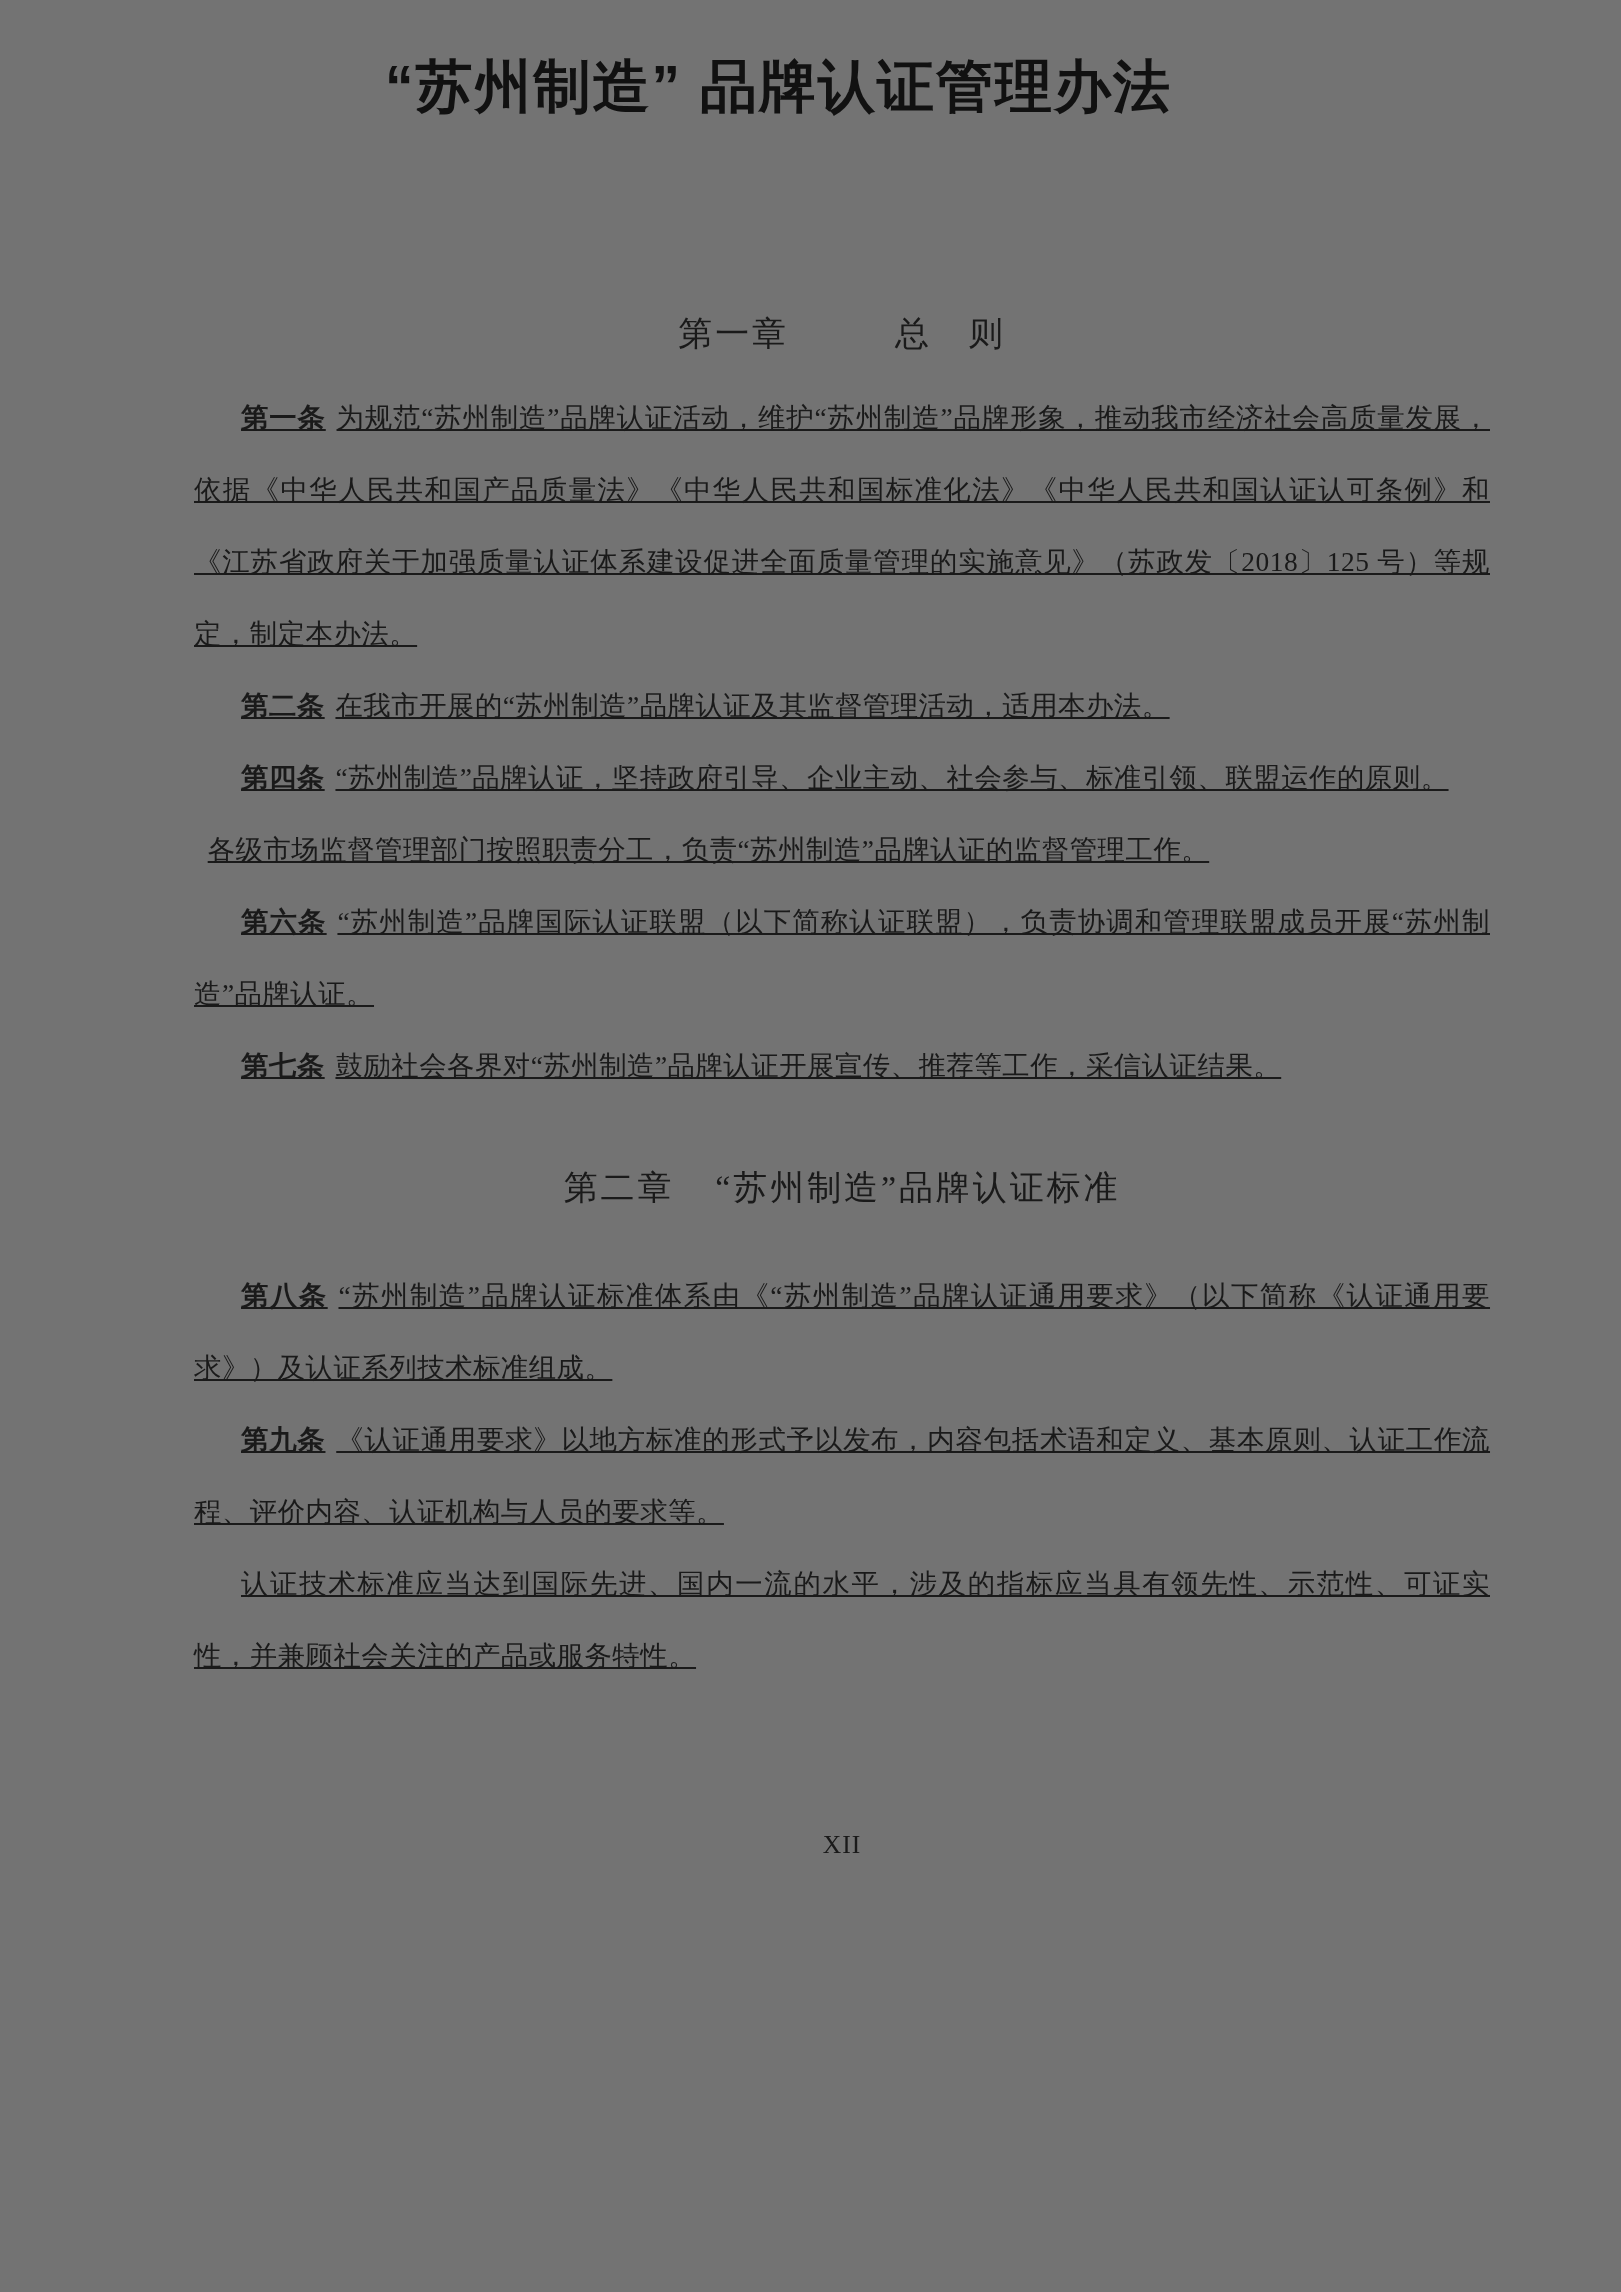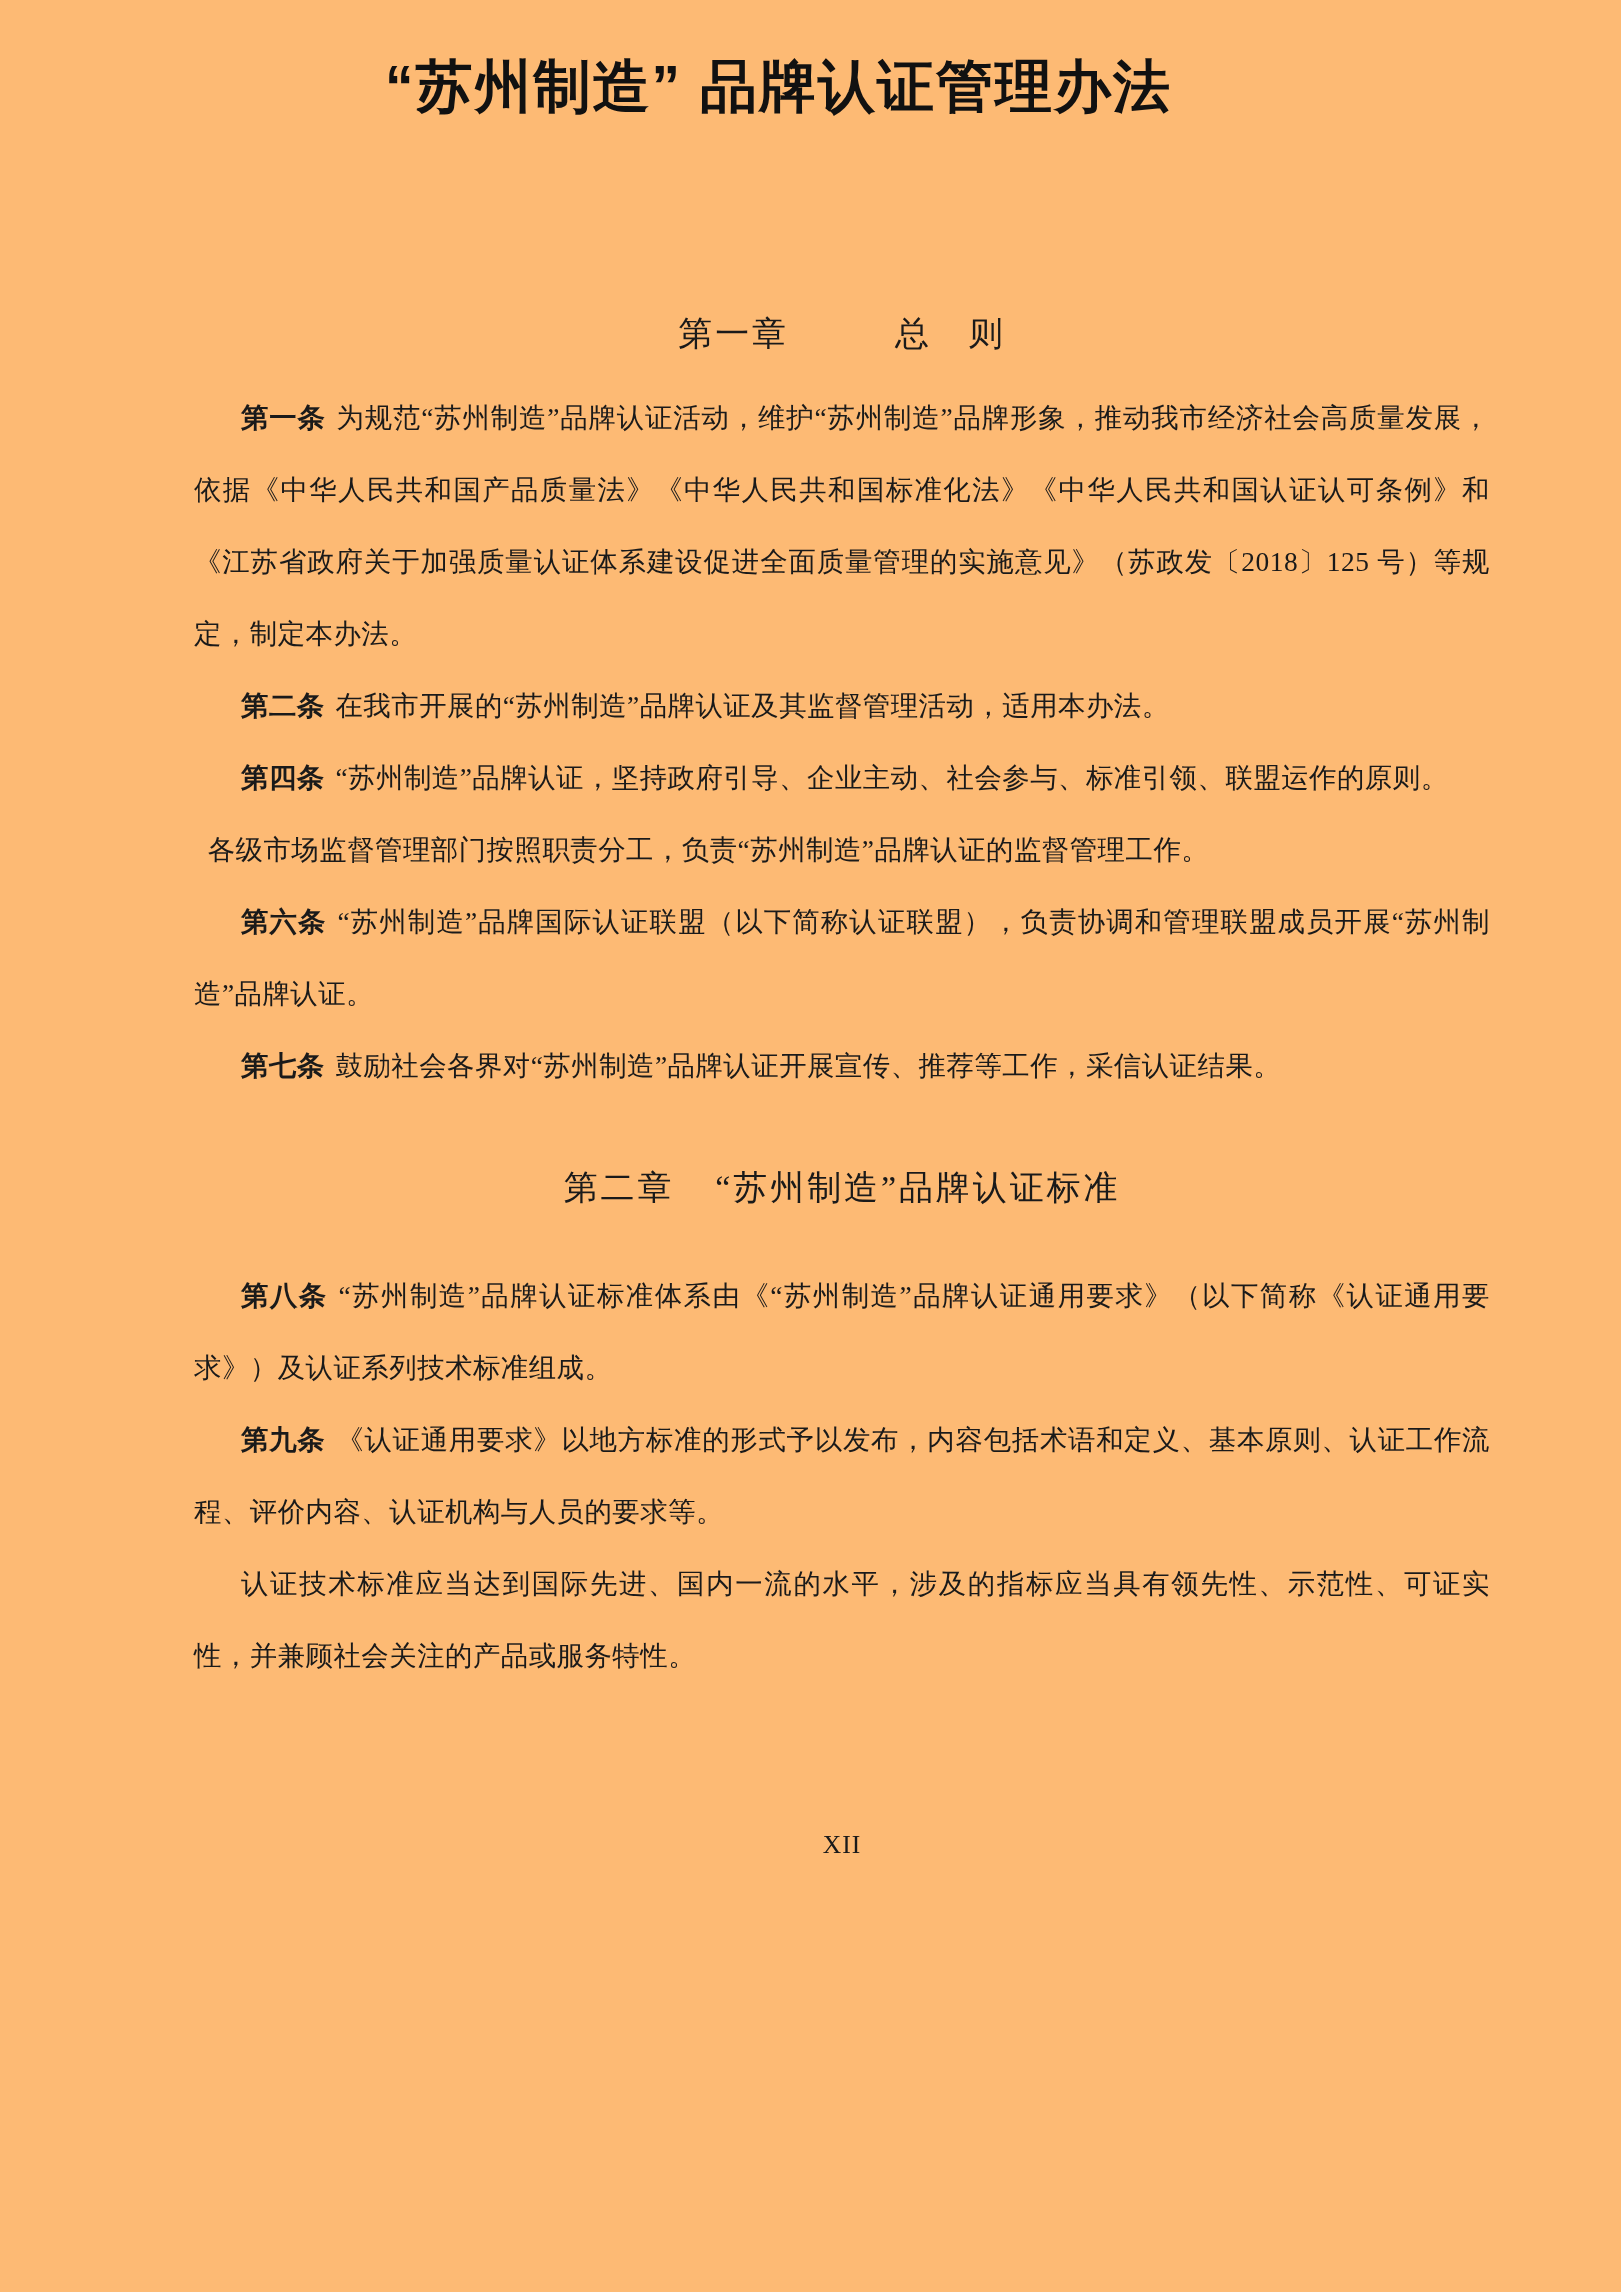--- a/index.html
+++ b/index.html
@@ -12,21 +12,21 @@
     height: 2293px;
     overflow: hidden;
     color: #1a1a1a;
     font-family: "Liberation Serif", "DejaVu Serif", serif;
   }
   .page {
     box-sizing: border-box;
     width: 1621px;
     height: 2293px;
     padding: 0 131px 0 194px;
-    background: #fdba74;
+    background: #737373;
   }
   .doc-title {
     margin: 0 127px 0 0;
     padding-top: 51px;
     text-align: center;
     font-family: "Liberation Sans", "DejaVu Sans", sans-serif;
     font-weight: 700;
     font-size: 57px;
     line-height: 71px;
     letter-spacing: 2px;
@@ -50,20 +50,21 @@
   .para {
     margin: 0;
     font-size: 27.4px;
     line-height: 72px;
     text-align: justify;
     text-justify: inter-ideograph;
     text-indent: 47px;
     letter-spacing: 0.5px;
     color: #1a1a1a;
     word-break: break-all;
+    text-decoration: underline;
   }
   .para .alabel {
     font-weight: 700;
     margin-right: 10.8px;
   }
   .para.cont-small {
     text-indent: 13.7px;
   }
   .footer {
     margin-top: 133px;

